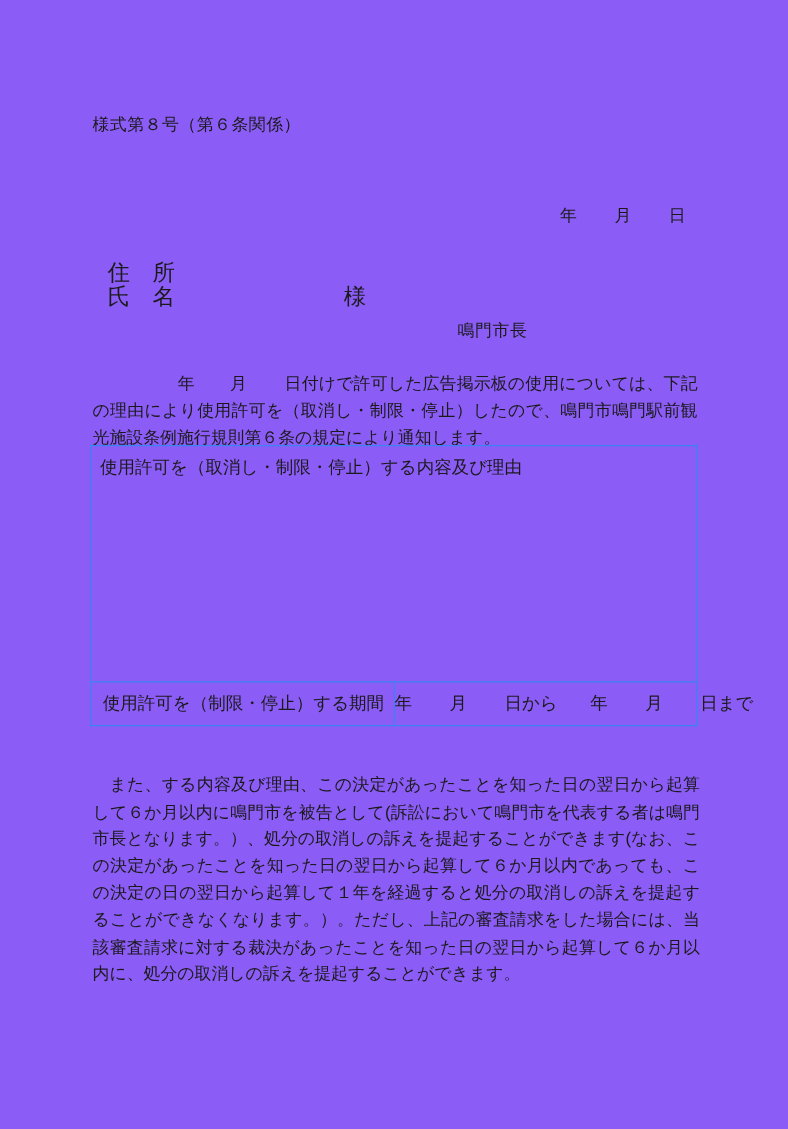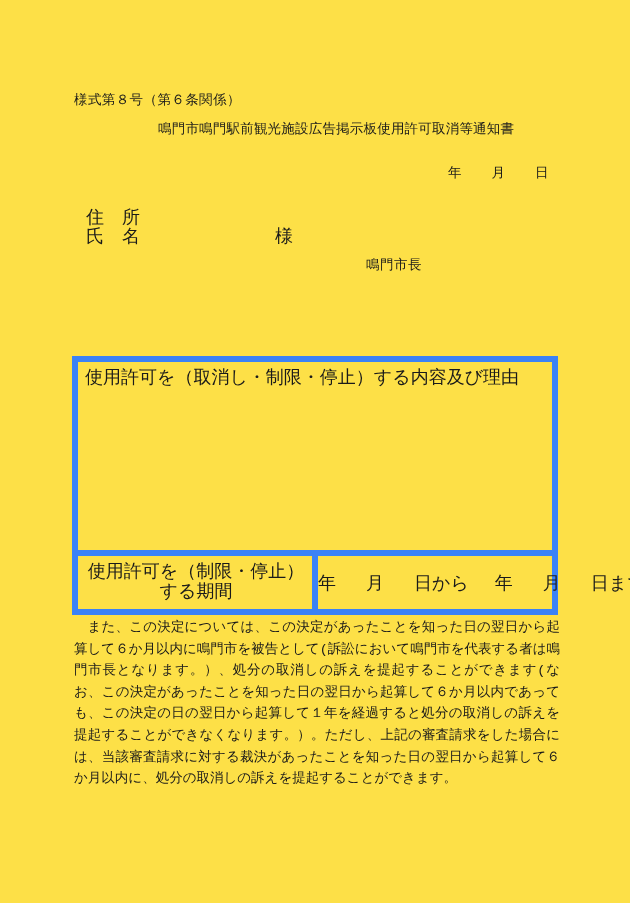--- a/index.html
+++ b/index.html
@@ -5,22 +5,22 @@
   html, body {
     margin: 0;
     padding: 0;
     background: #ffffff;
   }
 
   .page {
     position: relative;
     width: 630px;
     height: 903px;
-    background: #fde047;
-    font-family: Liberation Mono, monospace;
+    background: #8b5cf6;
+    font-family: Liberation Sans, sans-serif;
     color: #1a1a1a;
     overflow: hidden;
   }
 
   
   .form-no {
     position: absolute;
     left: 74px;
     top: 91px;
     font-size: 13.5px;
@@ -91,22 +91,22 @@
   
   .form-table {
     position: absolute;
     left: 72px;
     top: 356px;
     width: 486px;
     border-collapse: collapse;
     table-layout: fixed;
   }
   .form-table td {
-    border: 6px solid #3b82f6;
-    font-size: 18px;
+    border: 1px solid #3b82f6;
+    font-size: 14px;
     vertical-align: top;
     padding: 0;
   }
   .cell-reason {
     height: 182px;
     padding: 6px 0 0 7px !important;
     line-height: 20px;
   }
   .cell-period-label {
     width: 135px;
@@ -147,38 +147,40 @@
     text-justify: inter-character;
   }
 </style>
 </head>
 <body>
 
 <div class="page">
 
   <div class="form-no">様式第８号（第６条関係）</div>
 
-  <div class="doc-title">鳴門市鳴門駅前観光施設広告掲示板使用許可取消等通知書</div>
 
   <div class="issue-date">
     <span>年</span><span class="gap"></span><span>月</span><span class="gap"></span><span>日</span>
   </div>
 
   <div class="recipient">
     <div class="row">
       <span>住　所</span>
     </div>
     <div class="row">
       <span>氏　名</span>
       <span class="honorific">様</span>
     </div>
   </div>
 
   <div class="issuer">鳴門市長</div>
 
+  <div class="body-para">
+    <span class="date-indent"></span><span>年</span><span class="gap-a"></span><span>月</span><span class="gap-b"></span><span>日付けで許可した広告掲示板の使用については、下記の理由により使用許可を（取消し・制限・停止）したので、鳴門市鳴門駅前観光施設条例施行規則第６条の規定により通知します。</span>
+  </div>
 
   <table class="form-table">
     <tbody>
         <tr>
       <td class="cell-reason" colspan="2">
         <div>使用許可を（取消し・制限・停止）する内容及び理由</div>
         <div></div>
       </td>
     </tr>
     <tr>
@@ -186,16 +188,16 @@
       <td class="cell-period-value">
         <span class="inner">
           <span>年</span><span class="g1"></span><span>月</span><span class="g2"></span><span>日から</span><span class="g3"></span><span>年</span><span class="g4"></span><span>月</span><span class="g5"></span><span>日まで</span>
         </span>
       </td>
     </tr>
   </tbody>
     </table>
 
   <div class="notice">
-    <p>また、この決定については、この決定があったことを知った日の翌日から起算して６か月以内に鳴門市を被告として(訴訟において鳴門市を代表する者は鳴門市長となります。）、処分の取消しの訴えを提起することができます(なお、この決定があったことを知った日の翌日から起算して６か月以内であっても、この決定の日の翌日から起算して１年を経過すると処分の取消しの訴えを提起することができなくなります。）。ただし、上記の審査請求をした場合には、当該審査請求に対する裁決があったことを知った日の翌日から起算して６か月以内に、処分の取消しの訴えを提起することができます。</p>
+    <p>また、する内容及び理由、この決定があったことを知った日の翌日から起算して６か月以内に鳴門市を被告として(訴訟において鳴門市を代表する者は鳴門市長となります。）、処分の取消しの訴えを提起することができます(なお、この決定があったことを知った日の翌日から起算して６か月以内であっても、この決定の日の翌日から起算して１年を経過すると処分の取消しの訴えを提起することができなくなります。）。ただし、上記の審査請求をした場合には、当該審査請求に対する裁決があったことを知った日の翌日から起算して６か月以内に、処分の取消しの訴えを提起することができます。</p>
   </div>
 
 </div>
 
 </body></html>

